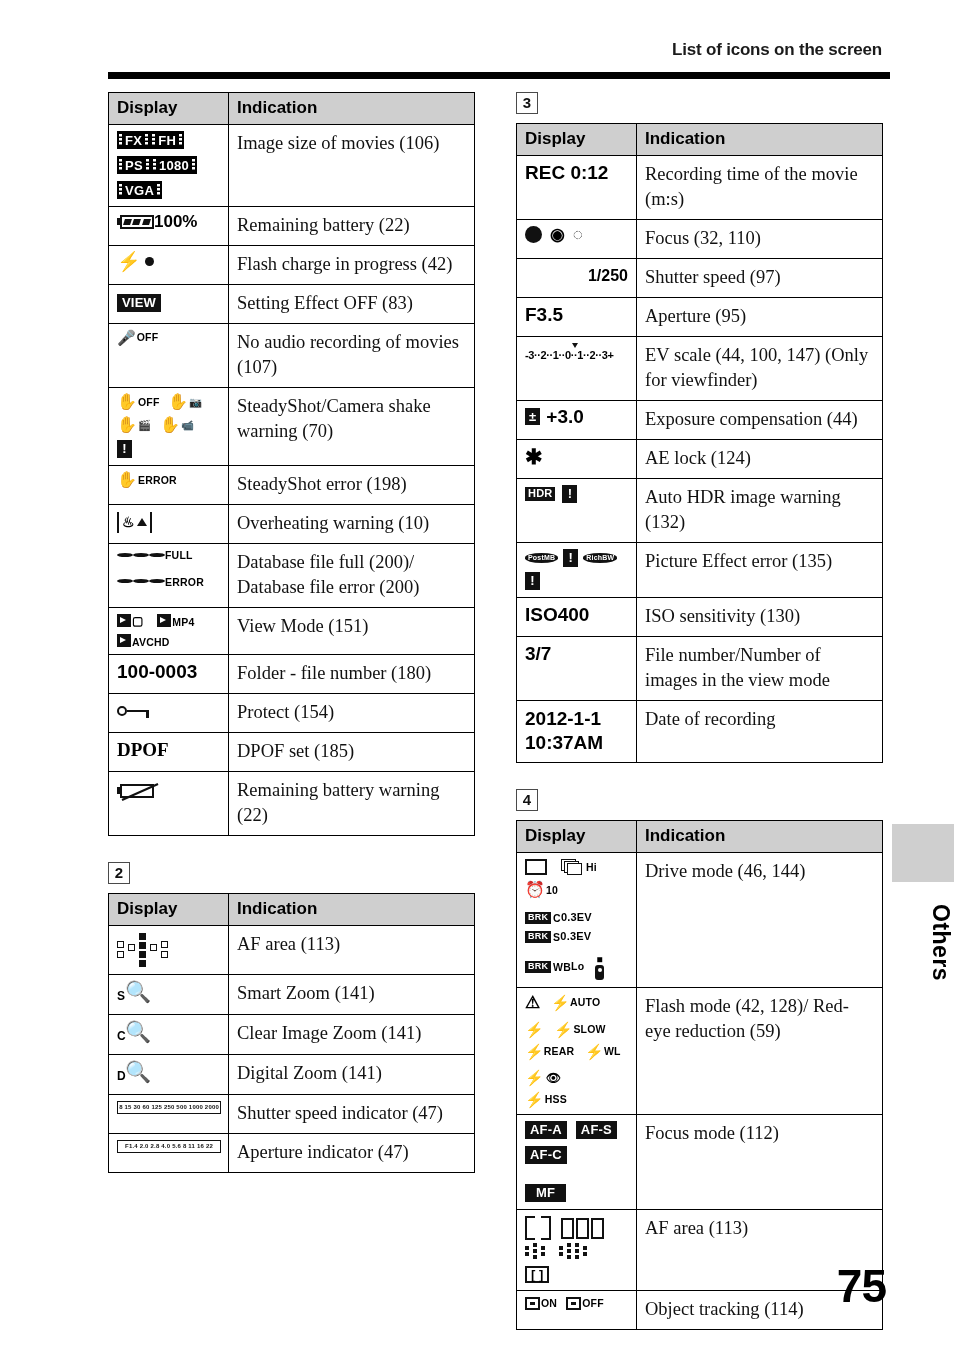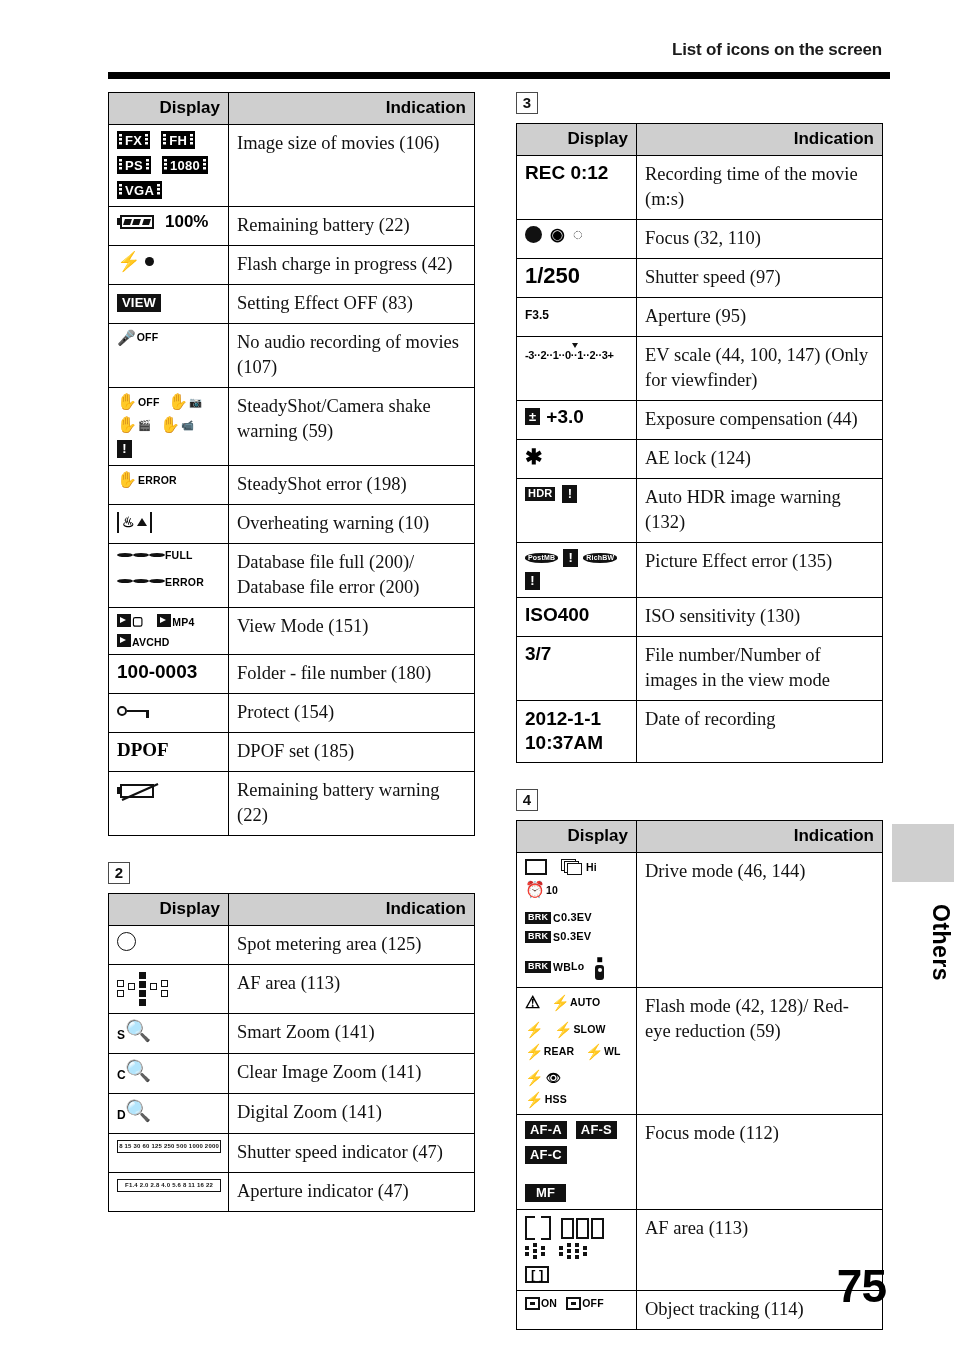--- a/index.html
+++ b/index.html
@@ -62,21 +62,21 @@
   table.icons th, table.icons td {
     border: 1.2px solid #000;
     vertical-align: top;
     padding: 6px 8px 7px 8px;
   }
   table.icons th {
     background: #cfcfcf;
     font-family: "Liberation Sans", sans-serif;
     font-weight: bold;
     font-size: 17px;
-    text-align: right;
+    text-align: left;
     padding: 5px 8px 6px 8px;
     color: #000;
   }
   col.c-disp { width: 120px; }
   col.c-ind  { width: 246px; }
   td.ind {
     font-family: "Liberation Serif", serif;
     font-size: 18.5px;
     line-height: 25px;
     color: #111;
@@ -84,21 +84,21 @@
   }
   td.disp {
     font-family: "Liberation Sans", sans-serif;
     font-size: 17px;
     font-weight: bold;
     color: #000;
     line-height: 22px;
   }
 
   
-  .gl-row { display:flex; align-items:center; gap:11px; flex-wrap:wrap; line-height:1; }
+  .gl-row { display:flex; align-items:center; gap:0; flex-wrap:wrap; line-height:1; }
   .gl-rows > .gl-row { margin-bottom: 7px; }
   .gl-rows > .gl-row:last-child { margin-bottom: 0; }
 
   
   .film {
     display:inline-flex; align-items:center;
     background:#000; color:#fff;
     font-family:"Liberation Sans", sans-serif;
     font-weight:bold; font-size:13px;
     height:18px; padding:0 2px;
@@ -400,21 +400,21 @@
             <span class="gl-row" style="gap:1px;">
               <span class="hand">✋</span>
                   <span class="sub">📹</span>
             </span>
           </div>
           <div class="gl-row">
             <span class="bang">!</span>
           </div>
         </div>
       </td>
-      <td class="ind">SteadyShot/Camera shake warning (59)</td>
+      <td class="ind">SteadyShot/Camera shake warning (70)</td>
     </tr>
 
     <tr>
       <td class="disp">
         <div class="gl-row" style="gap:1px;">
           <span class="hand">✋</span>
           <span class="sub">ERROR</span>
         </div>
       </td>
       <td class="ind">SteadyShot error (198)</td>
@@ -516,26 +516,20 @@
     <colgroup>
         <col class="c-disp">
         <col class="c-ind">
       </colgroup>
     <tbody>
         <tr>
       <th>Display</th>
       <th>Indication</th>
     </tr>
 
-    <tr>
-      <td class="disp">
-        <span class="circ-open"></span>
-      </td>
-      <td class="ind">Spot metering area (125)</td>
-    </tr>
 
     <tr>
       <td class="disp">
         <span class="afgrid">
           <span class="col2">
                 <span class="sq"></span>
                 <span class="sq"></span>
               </span>
           <span class="col2" style="margin-top:-5px;">
                 <span class="sq"></span>
@@ -620,26 +614,26 @@
         <div class="gl-row" style="gap:8px;">
           <span class="circ-fill"></span>
           <span style="font-size:17px;">◉</span>
           <span style="font-size:17px;">◌</span>
         </div>
       </td>
       <td class="ind">Focus (32, 110)</td>
     </tr>
 
     <tr>
-      <td class="disp" style="font-size:22px;">1/250</td>
+      <td class="disp" style="font-size:16px;text-align:right;">1/250</td>
       <td class="ind">Shutter speed (97)</td>
     </tr>
 
     <tr>
-      <td class="disp" style="font-size:12px;">F3.5</td>
+      <td class="disp" style="font-size:19px;">F3.5</td>
       <td class="ind">Aperture (95)</td>
     </tr>
 
     <tr>
       <td class="disp">
         <span class="ev">
           <span class="mark"></span>
           <span>-3··2··1··0··1··2··3+</span>
         </span>
       </td>

